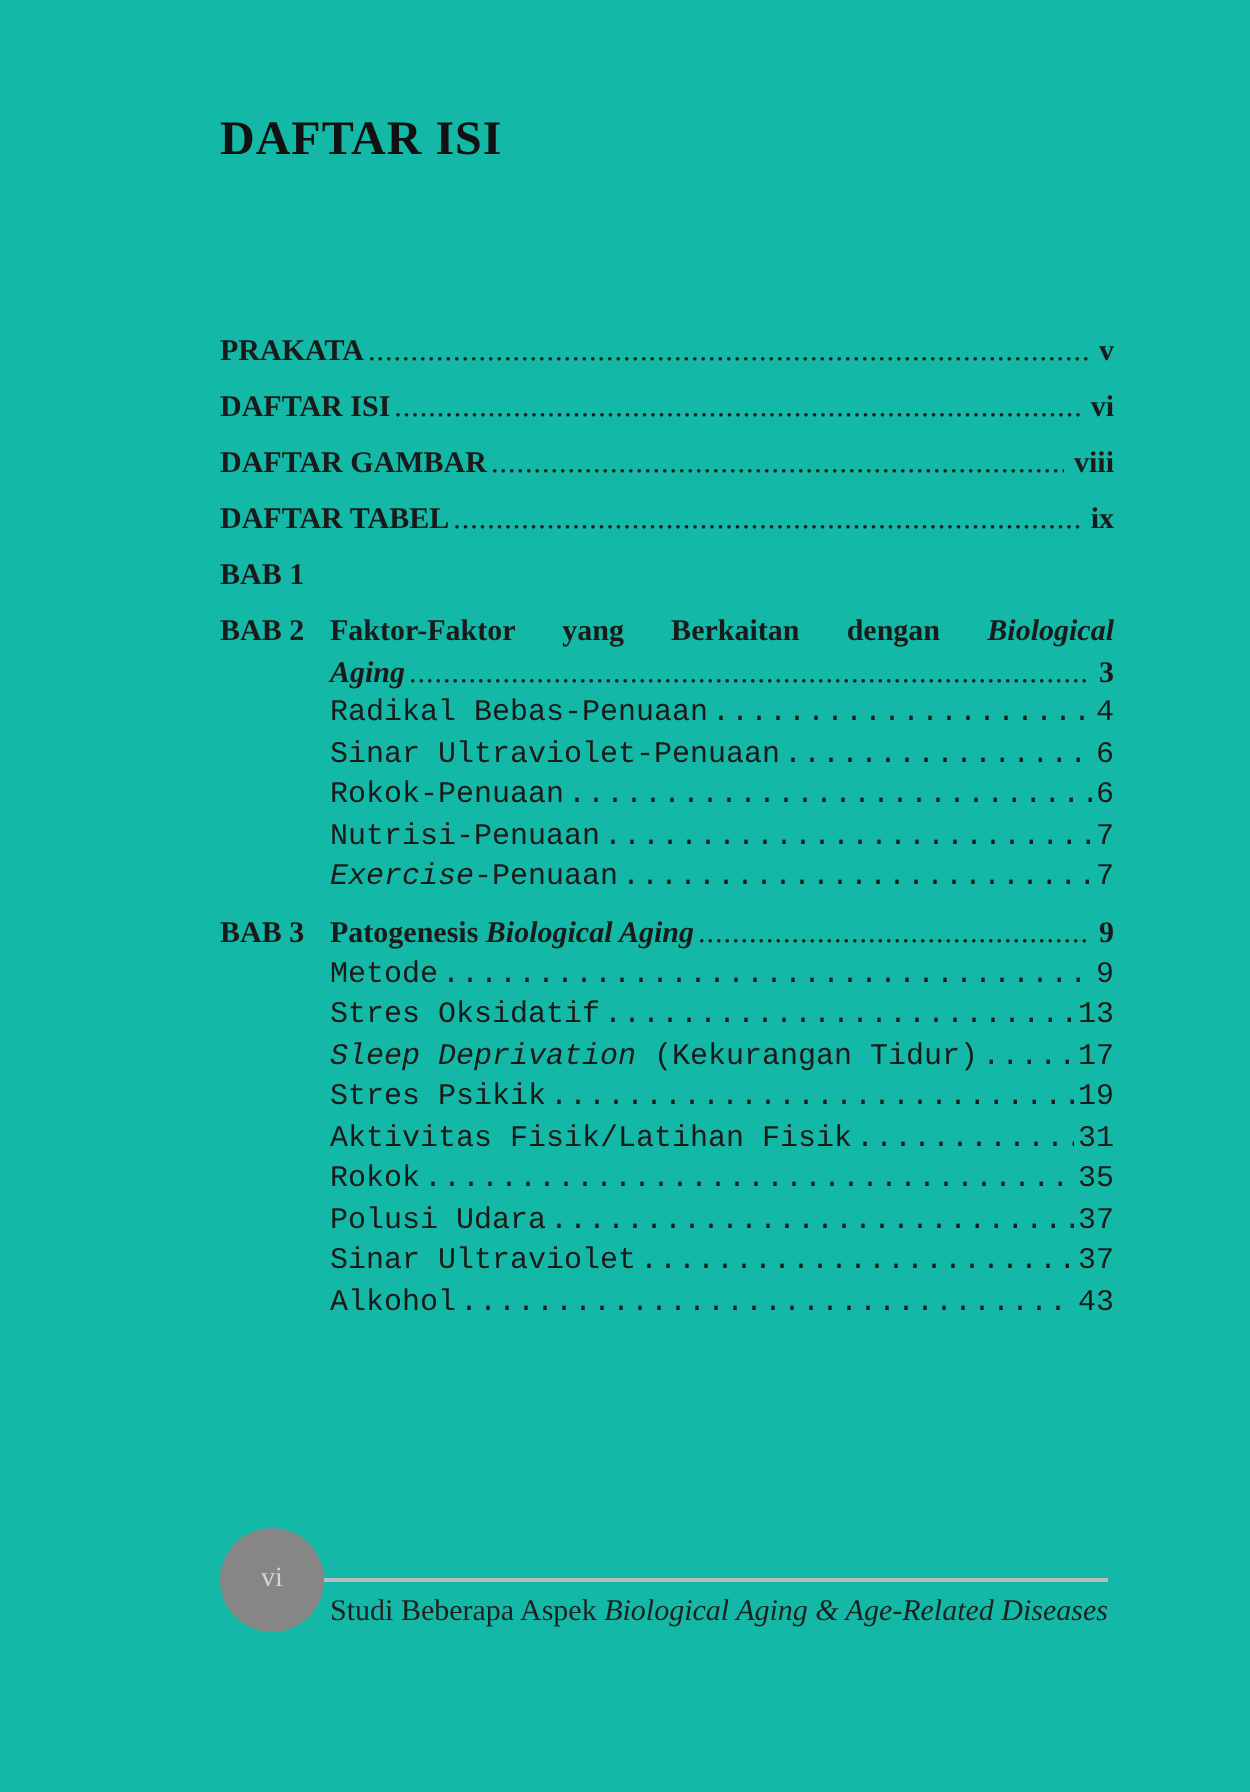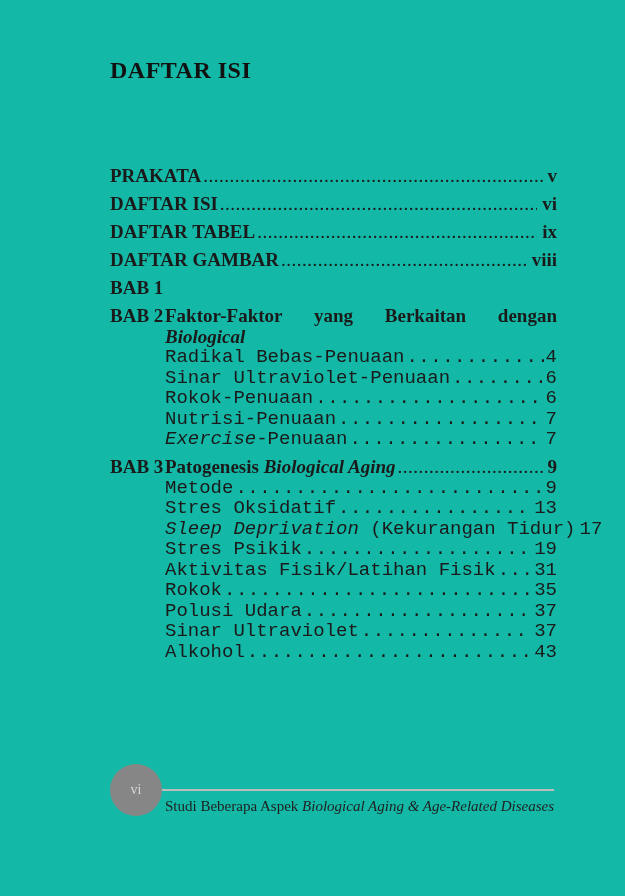--- a/index.html
+++ b/index.html
@@ -20,21 +20,21 @@
     font-size: 24px;
     font-weight: bold;
     letter-spacing: 0.5px;
     color: #111;
   }
   .toc {
     position: absolute;
     left: 110px;
     top: 166px;
     width: 447px;
-    font-size: 19px;
+    font-size: 15px;
     line-height: 20.5px;
   }
   .entry { display: flex; }
   .entry.bold { font-weight: bold; margin-top: 7.5px; }
   .entry.bold:first-child { margin-top: 0; }
   .entry.sub { padding-left: 55px; font-family: Liberation Mono, monospace; }
   .label { flex: 0 0 55px; }
   .body { flex: 1; min-width: 0; display: block; }
   .justline {
     display: block;
@@ -116,42 +116,47 @@
           <span class="dotline">
             <span class="titleseg"><span>DAFTAR ISI</span></span>
             <span class="dots"></span>
             <span class="pg">vi</span>
           </span>
         </span>
       </div>
       <div class="entry bold">
         <span class="body">
           <span class="dotline">
+            <span class="titleseg"><span>DAFTAR GAMBAR</span></span>
+            <span class="dots"></span>
+            <span class="pg">viii</span>
+          </span>
+        </span>
+      </div>
+      <div class="entry bold">
+        <span class="body">
+          <span class="dotline">
             <span class="titleseg"><span>DAFTAR TABEL</span></span>
             <span class="dots"></span>
             <span class="pg">ix</span>
           </span>
         </span>
       </div>
       <div class="entry bold">
-        <span class="body">
-          <span class="dotline">
-            <span class="titleseg"><span>DAFTAR GAMBAR</span></span>
-            <span class="dots"></span>
-            <span class="pg">viii</span>
-          </span>
-        </span>
-      </div>
-      <div class="entry bold">
         <span class="label">BAB 1</span>
       </div>
       <div class="entry bold">
         <span class="label">BAB 2</span>
         <span class="body">
           <span class="justline"><span>Faktor-Faktor yang Berkaitan dengan </span><span class="it">Biological</span></span>
+          <span class="dotline">
+            <span class="titleseg"><span class="it">Aging</span></span>
+            <span class="dots"></span>
+            <span class="pg">3</span>
+          </span>
         </span>
       </div>
       <div class="entry sub">
         <span class="body">
           <span class="dotline">
             <span class="titleseg"><span>Radikal Bebas-Penuaan</span></span>
             <span class="dots"></span>
             <span class="pg">4</span>
           </span>
         </span>

